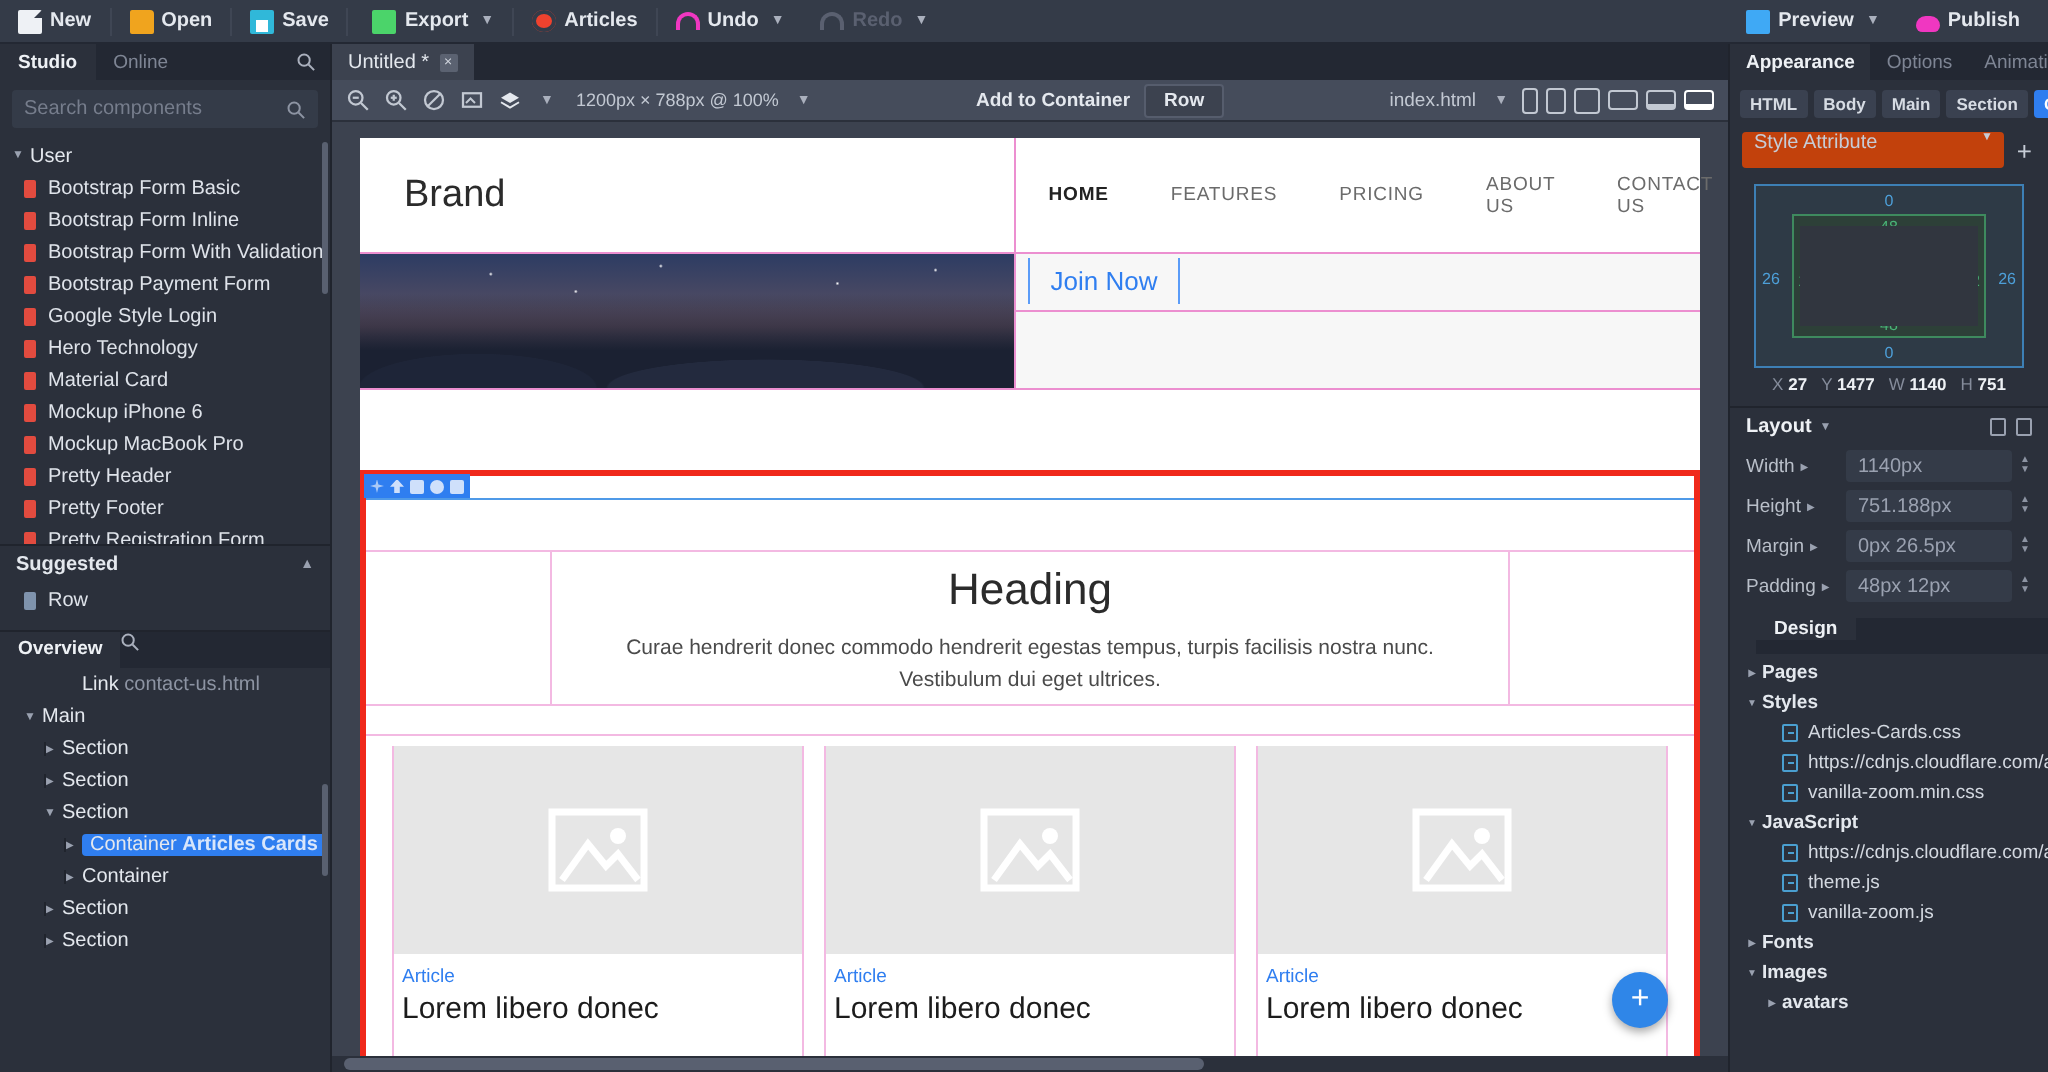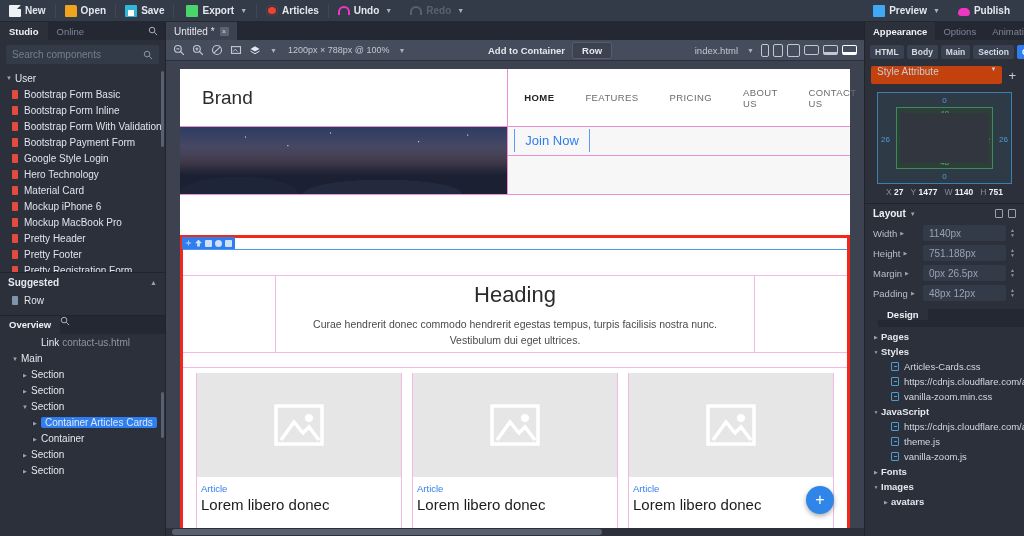--- a/index.html
+++ b/index.html
@@ -364,21 +364,21 @@
           <div class="tnode ind2">
             <span class="arr right"></span>
             <span style=""><span class="lbl">Section</span></span>
           </div>
           <div class="tnode ind2">
             <span class="arr down"></span>
             <span style=""><span class="lbl">Section</span></span>
           </div>
           <div class="tnode ind3">
             <span class="arr right"></span>
-            <span style="background:#2f7ef0;padding:0 4px;border-radius:2px;"><span class="lbl">Container</span> <span style="color:#d8e6fb;font-weight:normal;">Articles Cards</span></span>
+            <span style="background:#2f7ef0;padding:0 4px;border-radius:2px;"><span class="lbl">Container</span> <span style="color:#d8e6fb;font-weight:bold;">Articles Cards</span></span>
           </div>
           <div class="tnode ind3">
             <span class="arr right"></span>
             <span style=""><span class="lbl">Container</span></span>
           </div>
           <div class="tnode ind2">
             <span class="arr right"></span>
             <span style=""><span class="lbl">Section</span></span>
           </div>
           <div class="tnode ind2">

